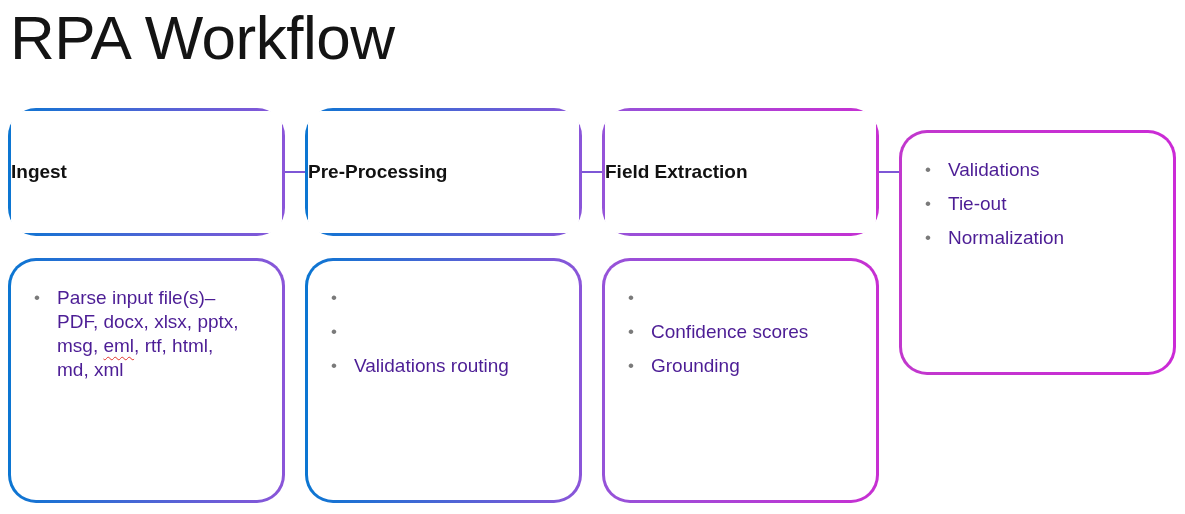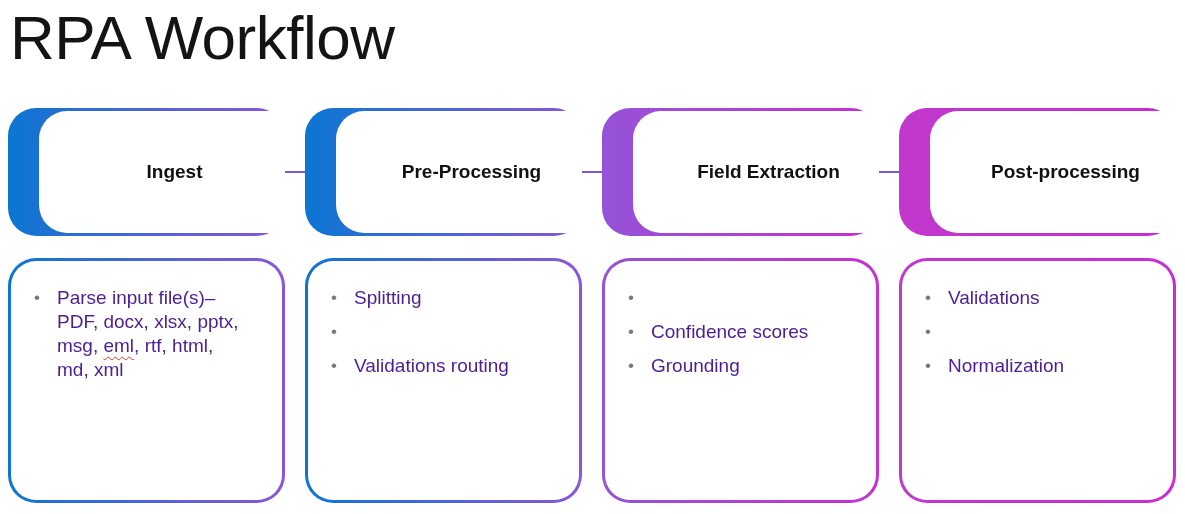--- a/index.html
+++ b/index.html
@@ -32,23 +32,23 @@
   
   .gbox {
     border-radius: 28px;
     padding: 3px;
     box-sizing: border-box;
   }
   .hdr { height: 128px; }
   .hdr-inner {
     background: #ffffff;
     width: 100%; height: 100%;
-    border-radius: 28px;
+    border-radius: 13px;
     box-sizing: border-box;
-    display: flex; align-items: center; justify-content: center; margin-left: 28px;
+    display: flex; align-items: center; justify-content: flex-start;
   }
   .stage-label {
     font-size: 19px;
     font-weight: bold;
     color: #111111;
     text-align: center;
   }
   .det { margin-top: 22px; height: 245px; }
   .det-inner {
     background: #ffffff;
@@ -126,21 +126,20 @@
     <div class="gbox hdr" style="background: linear-gradient(90deg, rgb(11, 118, 210), rgb(139, 85, 217));">
       <div class="hdr-inner">
         <span class="stage-label">Pre-Processing</span>
       </div>
     </div>
     <div class="gbox det" style="background: linear-gradient(90deg, rgb(11, 118, 210), rgb(139, 85, 217));">
       <div class="det-inner">
         <ul class="bullets">
             <li class="bullet-item">
               <span class="marker">•</span>
-              <span class="btext"><span>Splitting</span></span>
             </li>
             <li class="bullet-item">
               <span class="marker">•</span>
             </li>
             <li class="bullet-item">
               <span class="marker">•</span>
               <span class="btext"><span>Validations routing</span></span>
             </li>
           </ul>
       </div>
@@ -168,34 +167,30 @@
               <span class="marker">•</span>
               <span class="btext"><span>Grounding</span></span>
             </li>
           </ul>
       </div>
     </div>
   </div>
 
   <div class="col">
     <div class="connector"></div>
-    <div class="gbox hdr" style="background: linear-gradient(90deg, rgb(193, 56, 205), rgb(203, 42, 214));">
-      <div class="hdr-inner">
-        <span class="stage-label">Post-processing</span>
-      </div>
-    </div>
     <div class="gbox det" style="background: linear-gradient(90deg, rgb(193, 56, 205), rgb(203, 42, 214));">
       <div class="det-inner">
         <ul class="bullets">
             <li class="bullet-item">
               <span class="marker">•</span>
               <span class="btext"><span>Validations</span></span>
             </li>
             <li class="bullet-item">
               <span class="marker">•</span>
+              <span class="btext"><span>Tie-out</span></span>
             </li>
             <li class="bullet-item">
               <span class="marker">•</span>
               <span class="btext"><span>Normalization</span></span>
             </li>
           </ul>
       </div>
     </div>
   </div>
 

